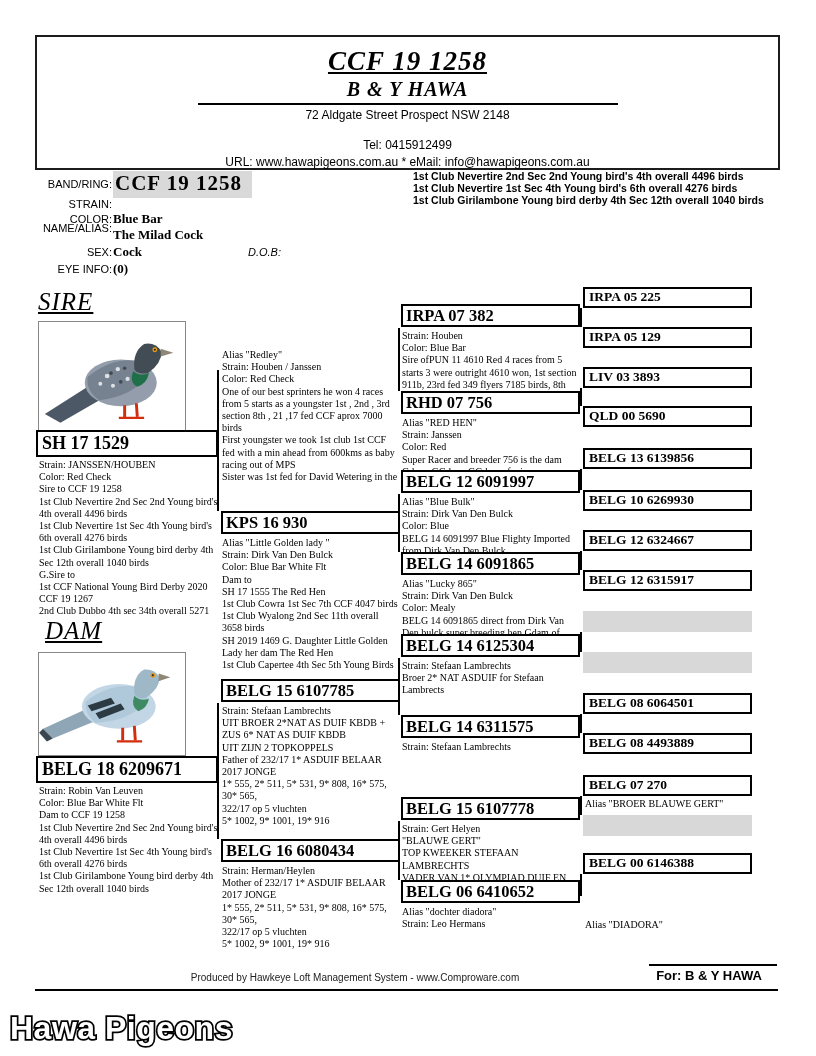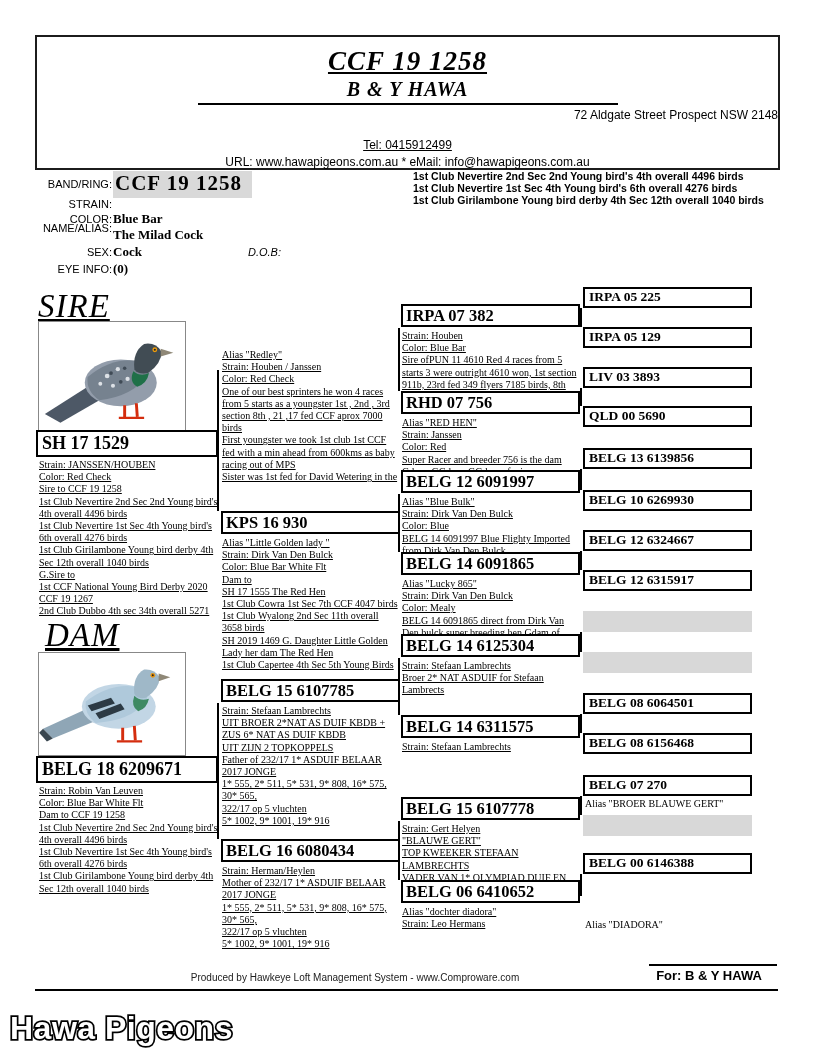--- a/index.html
+++ b/index.html
@@ -1,42 +1,42 @@
 <!DOCTYPE html>
 <html><head>
 <meta charset="utf-8">
 <style>
   html,body{margin:0;padding:0;background:#fff;}
   .page{position:relative;width:816px;height:1056px;background:#fff;color:#000;
         font-family:"Liberation Serif",serif;overflow:hidden;padding-left:24px;}
   .abs{position:absolute;}
   .sans{font-family:"Liberation Sans",sans-serif;font-style:italic;}
-  .pre{white-space:pre-line;text-decoration:underline;}
+  .pre{white-space:pre-line;}
 
   
   .header-box{left:35px;top:35px;width:741px;height:131px;border:2px solid #1c1c1c;text-align:center;}
   .h-title{margin-top:9px;font-size:27px;font-weight:bold;font-style:italic;
            text-decoration:underline;letter-spacing:1px;}
   .h-owner{margin-top:1px;font-size:20px;font-style:italic;font-weight:bold;letter-spacing:1px;}
   .h-rule{width:420px;border-bottom:2px solid #000;margin:2px auto 0 auto;}
-  .h-address{margin-top:3px;font-size:12px;font-family:"Liberation Sans",sans-serif;text-align:right;}
-  .h-tel{margin-top:16px;font-size:12px;font-family:"Liberation Sans",sans-serif;text-decoration:underline;}
+  .h-address{margin-top:3px;font-size:12px;font-family:"Liberation Sans",sans-serif;}
+  .h-tel{margin-top:16px;font-size:12px;font-family:"Liberation Sans",sans-serif;}
   .h-url{margin-top:3px;font-size:12px;font-family:"Liberation Sans",sans-serif;}
 
   
   .info-label{left:28px;width:84px;text-align:right;font-size:11px;
               font-family:"Liberation Sans",sans-serif;}
   .band-value{left:113px;top:171px;font-size:21px;font-weight:bold;background:#d9d9d9;
               padding:0 10px 2px 2px;letter-spacing:1px;}
   .val{font-weight:bold;font-size:13px;}
   .ach-list{left:413px;top:171px;font-weight:bold;font-size:10.5px;line-height:11.9px;
             font-family:"Liberation Sans",sans-serif;white-space:nowrap;}
 
   
-  .section-h{font-style:italic;font-size:33px;text-decoration:underline;letter-spacing:1px;}
+  .section-h{font-style:italic;font-size:25px;text-decoration:underline;letter-spacing:1px;}
   .photo{border:1px solid #888;background:#fff;}
   .ring1{left:36px;width:170px;border:2px solid #000;font-weight:bold;font-size:18px;
          line-height:23px;padding:0 4px;background:#fff;}
   .det{font-size:10px;line-height:12.2px;}
 
   
   .gblock{width:179px;}
   .g2{left:221px;}
   .g3{left:401px;}
   .slot-hdr{border:2px solid #000;font-weight:bold;font-size:16.5px;line-height:19px;
@@ -244,21 +244,21 @@
   <div class="abs g4" style="top:327px">IRPA 05 129</div>
   <div class="abs g4" style="top:367px">LIV 03 3893</div>
   <div class="abs g4" style="top:406px">QLD 00 5690</div>
   <div class="abs g4" style="top:448px">BELG 13 6139856</div>
   <div class="abs g4" style="top:490px">BELG 10 6269930</div>
   <div class="abs g4" style="top:530px">BELG 12 6324667</div>
   <div class="abs g4" style="top:570px">BELG 12 6315917</div>
   <div class="abs g4 grey" style="top:611px"></div>
   <div class="abs g4 grey" style="top:652px"></div>
   <div class="abs g4" style="top:693px">BELG 08 6064501</div>
-  <div class="abs g4" style="top:733px">BELG 08 6156468</div>
+  <div class="abs g4" style="top:733px">BELG 08 4493889</div>
   <div class="abs g4" style="top:775px">BELG 07 270</div>
   <div class="abs g4-alias" style="top:798px">Alias "BROER BLAUWE GERT"</div>
   <div class="abs g4 grey" style="top:815px"></div>
   <div class="abs g4" style="top:853px">BELG 00 6146388</div>
   <div class="abs g4-alias" style="top:919px">Alias "DIADORA"</div>
 
   <div class="abs vl" style="left:217px;top:370px;height:141px"></div>
   <div class="abs vl" style="left:217px;top:703px;height:136px"></div>
 
   <div class="abs vl" style="left:398px;top:328px;height:63px"></div>

